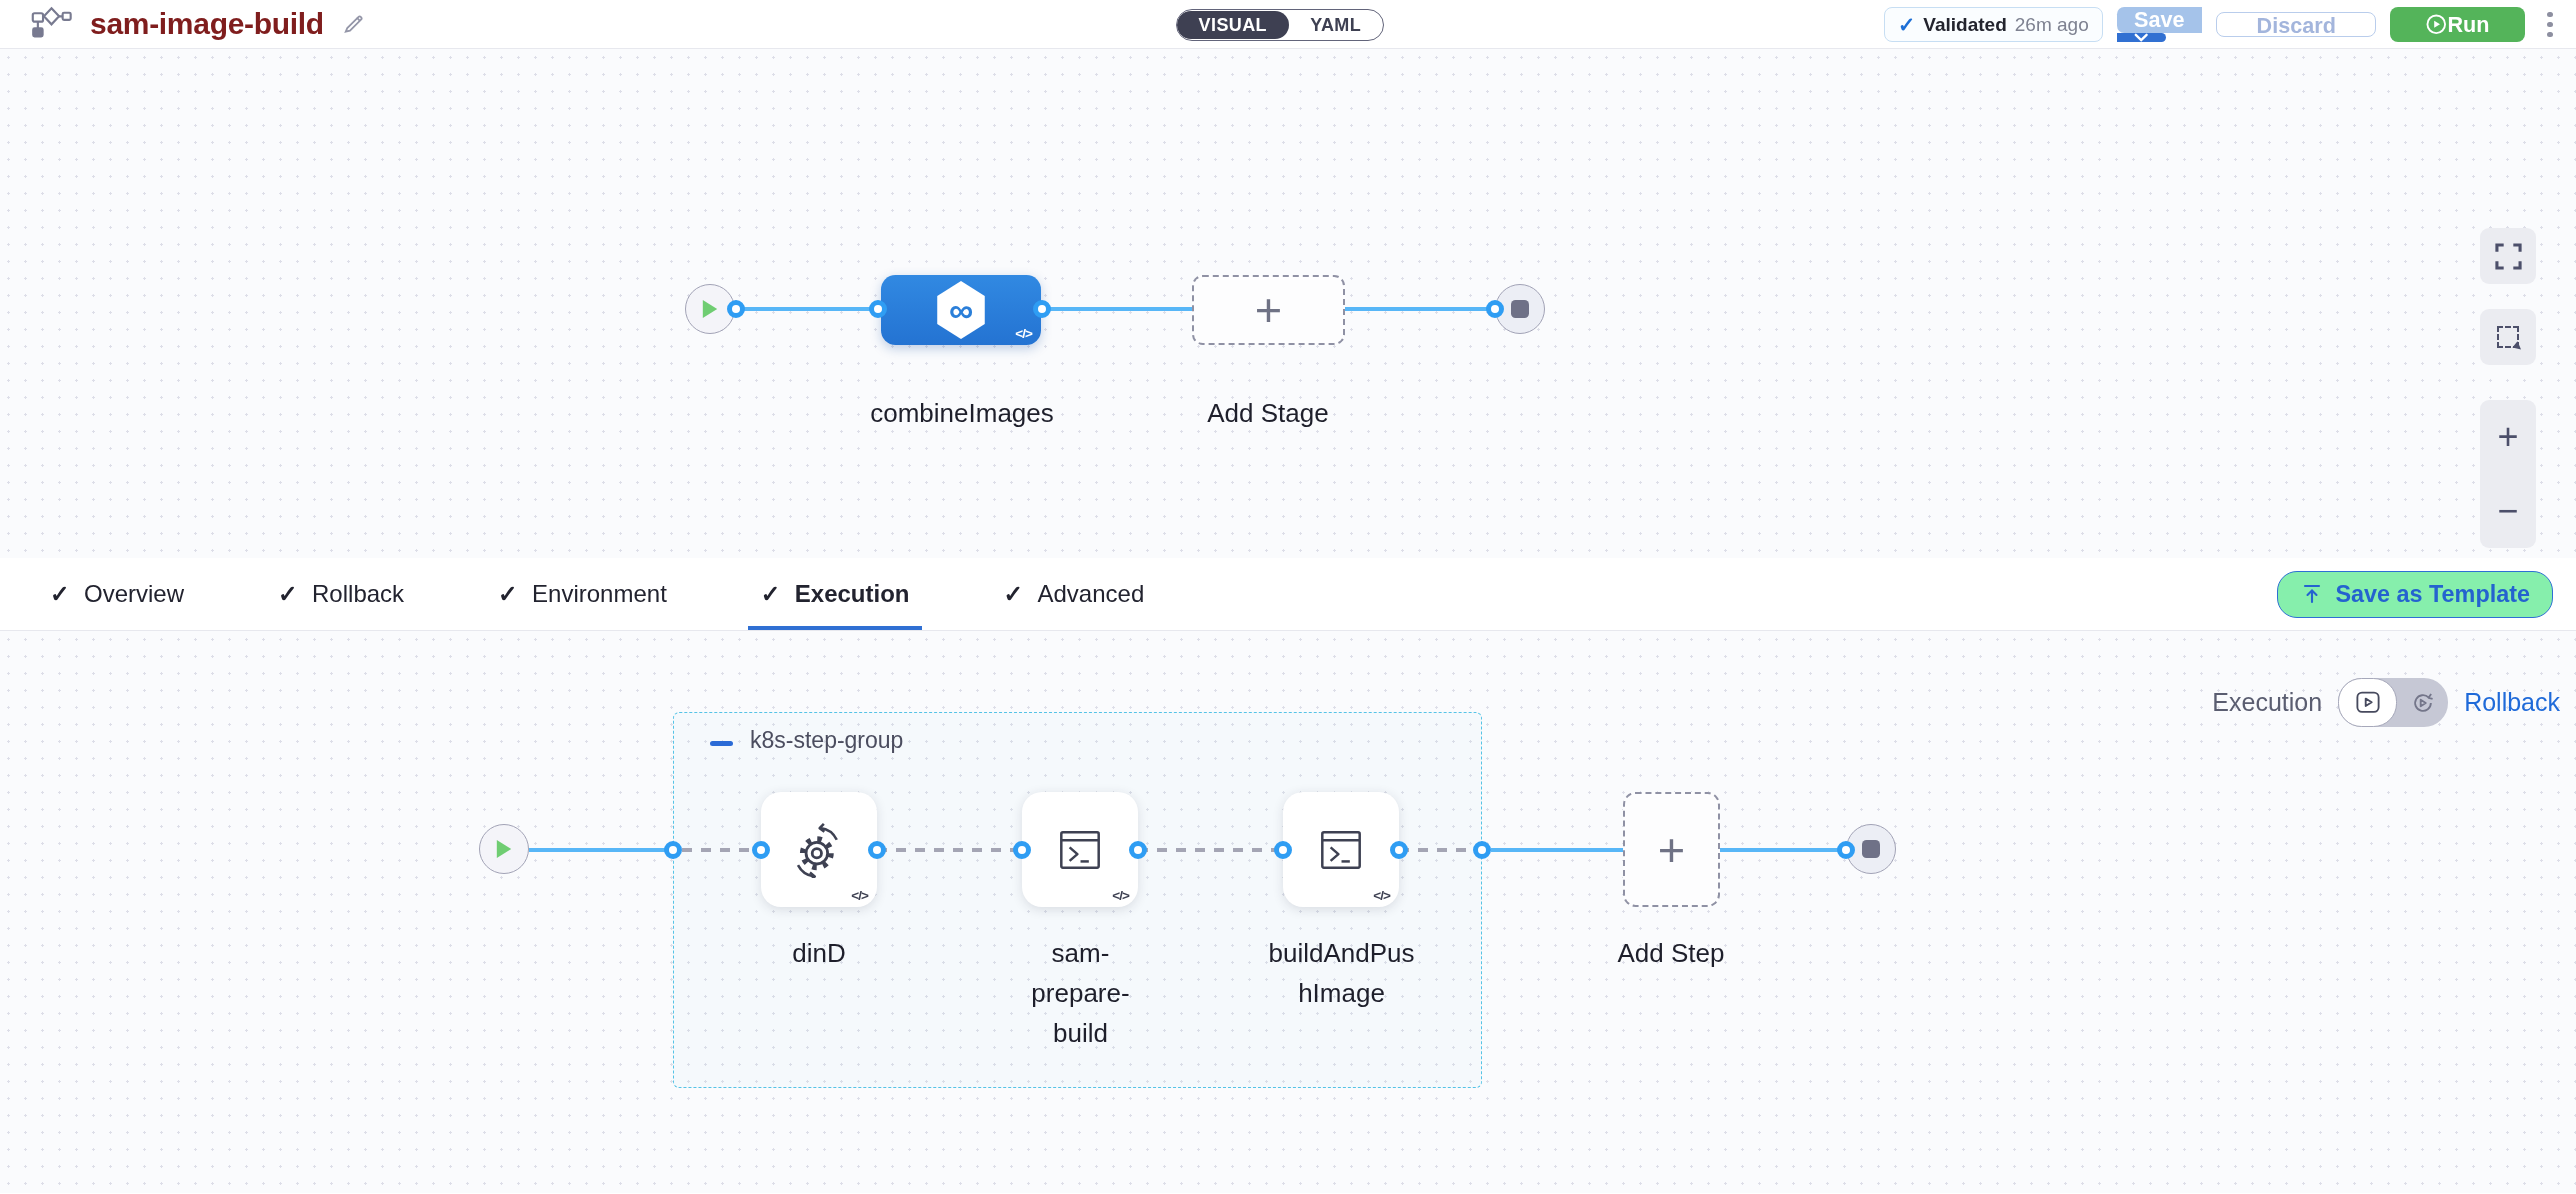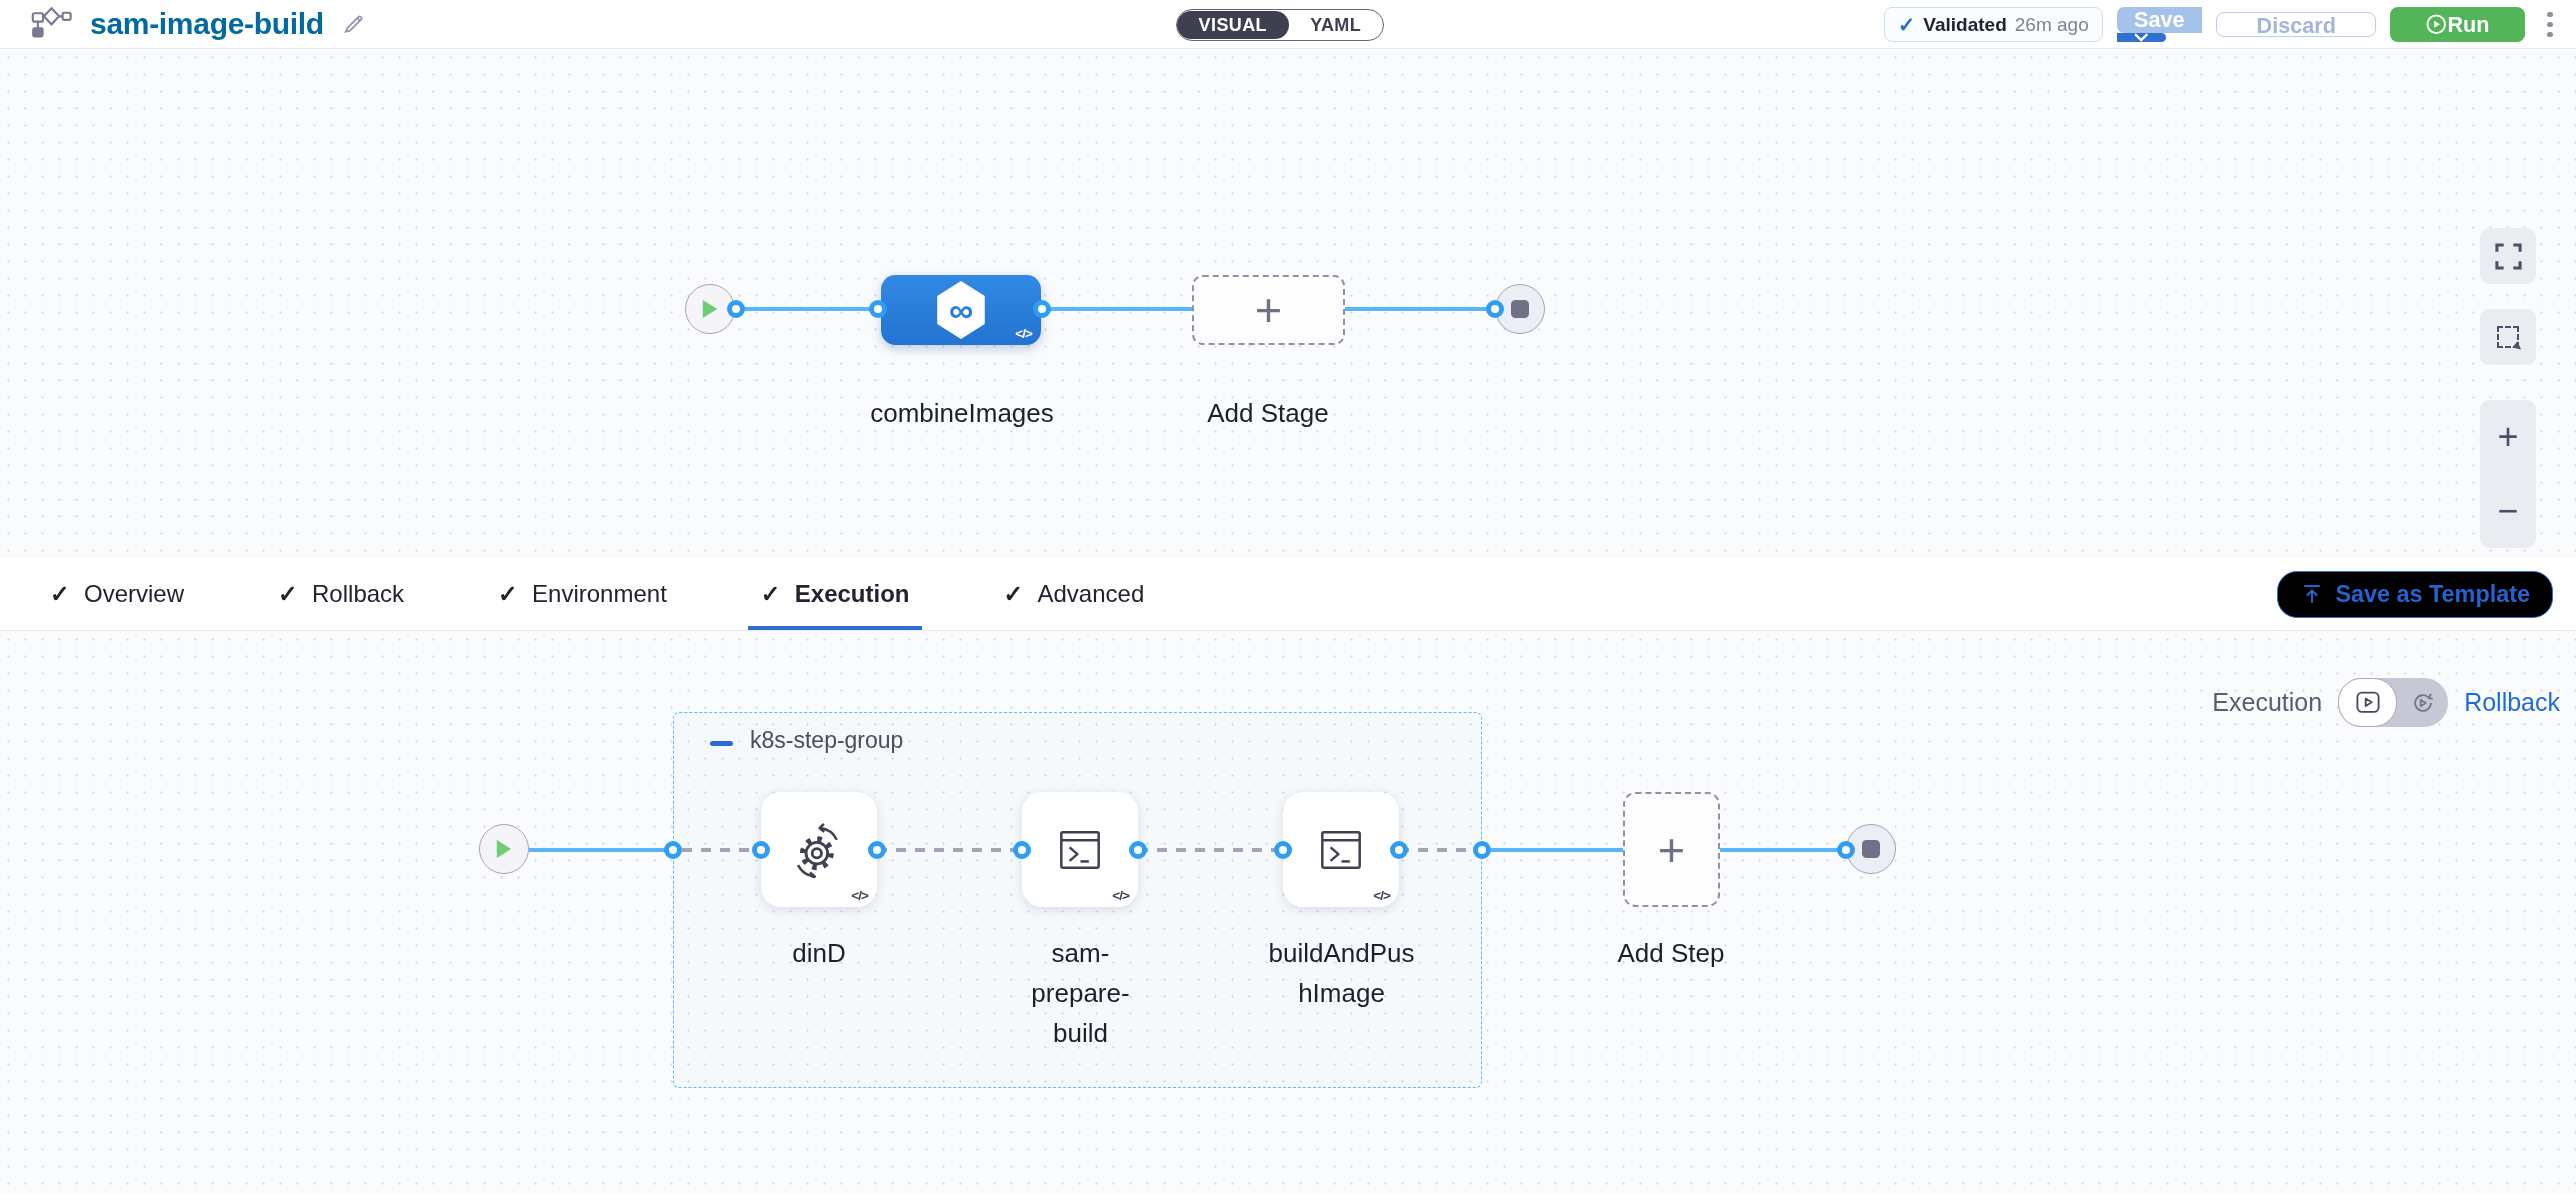--- a/index.html
+++ b/index.html
@@ -1,21 +1,21 @@
 <!DOCTYPE html>
 <html style="font-size:14.4px"><head>
 <meta charset="utf-8">
 <style>
   * { margin:0; padding:0; box-sizing:border-box; }
   html,body { width:2576px; height:1194px; font-family:"Liberation Sans", sans-serif; background:#fff; overflow:hidden; }
 
   
   .header { position:relative; height:49px; background:#fff; border-bottom:0.9px solid #e7e8ee; display:flex; align-items:center; }
   .hdr-left { display:flex; align-items:center; gap:18px; padding-left:31px; }
-  .pipeline-title { font-size:30px; font-weight:700; color:#0369a1; letter-spacing:-0.3px;text-align:right; }
+  .pipeline-title { font-size:30px; font-weight:700; color:#7f1d1d; letter-spacing:-0.3px;text-align:right; }
   .icon-btn { display:flex; align-items:center; justify-content:center; background:none; border:none; cursor:pointer; }
 
   .mode-toggle { position:absolute; left:1176px; top:9px; height:31.5px; display:flex; align-items:center; border:1.8px solid #62647a; border-radius:17px; background:#fff; overflow:hidden; }
   .mode-seg { height:28px; line-height:29px; padding:0 21.6px; font-size:18px; font-weight:700; letter-spacing:0.4px; color:#3e4052; cursor:pointer; }
   .mode-seg.active { background:#3e4052; color:#fff; border-radius:17px; }
 
   .hdr-right { position:absolute; right:14.4px; top:7.2px; height:35px; display:flex; align-items:center; gap:13.5px; }
   .validated-badge { height:35px; display:flex; align-items:center; gap:8px; padding:0 13.5px; border:1.8px solid #c7def3; background:#fafdff; border-radius:8px; }
   .validated-check { color:#1d6fd6; font-size:20.7px; font-weight:700; }
   .validated-label { font-size:19px; font-weight:700; color:#23242e; }
@@ -59,21 +59,21 @@
   .add-box span { font-size:47px; font-weight:300; color:#6f7285; line-height:0.8; }
 
   .node-label { position:absolute; text-align:center; font-size:26px; color:#1e1f2b; z-index:4; line-height:40px; overflow-wrap:anywhere; }
 
   
   .tabbar { position:relative; height:73px; background:#fff; border-bottom:0.9px solid #e7e8ee; display:flex; align-items:center; padding-left:50px; gap:94px; }
   .tab { position:relative; height:100%; display:flex; align-items:center; gap:14.4px; font-size:24px; color:#22232f; cursor:pointer; }
   .tab .check { font-size:23.4px; font-weight:700; color:#22232f; }
   .tab.selected .tab-label { font-weight:700; }
   .tab.selected::after { content:""; position:absolute; left:-12.6px; right:-12.6px; bottom:0; height:4.5px; background:#2f6fd3; }
-  .save-template-btn { position:absolute; right:23.4px; top:12.6px; height:47px; padding:0 21.6px; display:flex; align-items:center; gap:11.7px; background:#000000; border:1.8px solid #2e6fd4; border-radius:20px; color:#2463cf; font-size:23.4px; font-weight:600; cursor:pointer;justify-content:space-between; }
+  .save-template-btn { position:absolute; right:23.4px; top:12.6px; height:47px; padding:0 21.6px; display:flex; align-items:center; gap:11.7px; background:#86efac; border:1.8px solid #2e6fd4; border-radius:20px; color:#2463cf; font-size:23.4px; font-weight:600; cursor:pointer;justify-content:space-between; }
 
   
   .mode-switch-row { position:absolute; right:16px; top:47px; display:flex; align-items:center; gap:16px; z-index:6; }
   .exec-label { font-size:25px; color:#5a5d70; }
   .rollback-label { font-size:25px; color:#1f6ad9; cursor:pointer; }
   .switch { width:110px; height:49px; border-radius:24px; background:#c6c8d5; display:flex; align-items:center; cursor:pointer; }
   .switch-left { width:59px; height:49px; background:#fff; border:1.8px solid #a6a8ba; border-radius:23.4px; display:flex; align-items:center; justify-content:center; }
   .switch-right { flex:1; display:flex; align-items:center; justify-content:center; }
 
   .step-group { position:absolute; left:673px; top:81px; width:809px; height:376px; border:1.8px dashed #55c3e6; border-radius:6.3px; background:rgba(85,195,230,0.03); z-index:1; }

